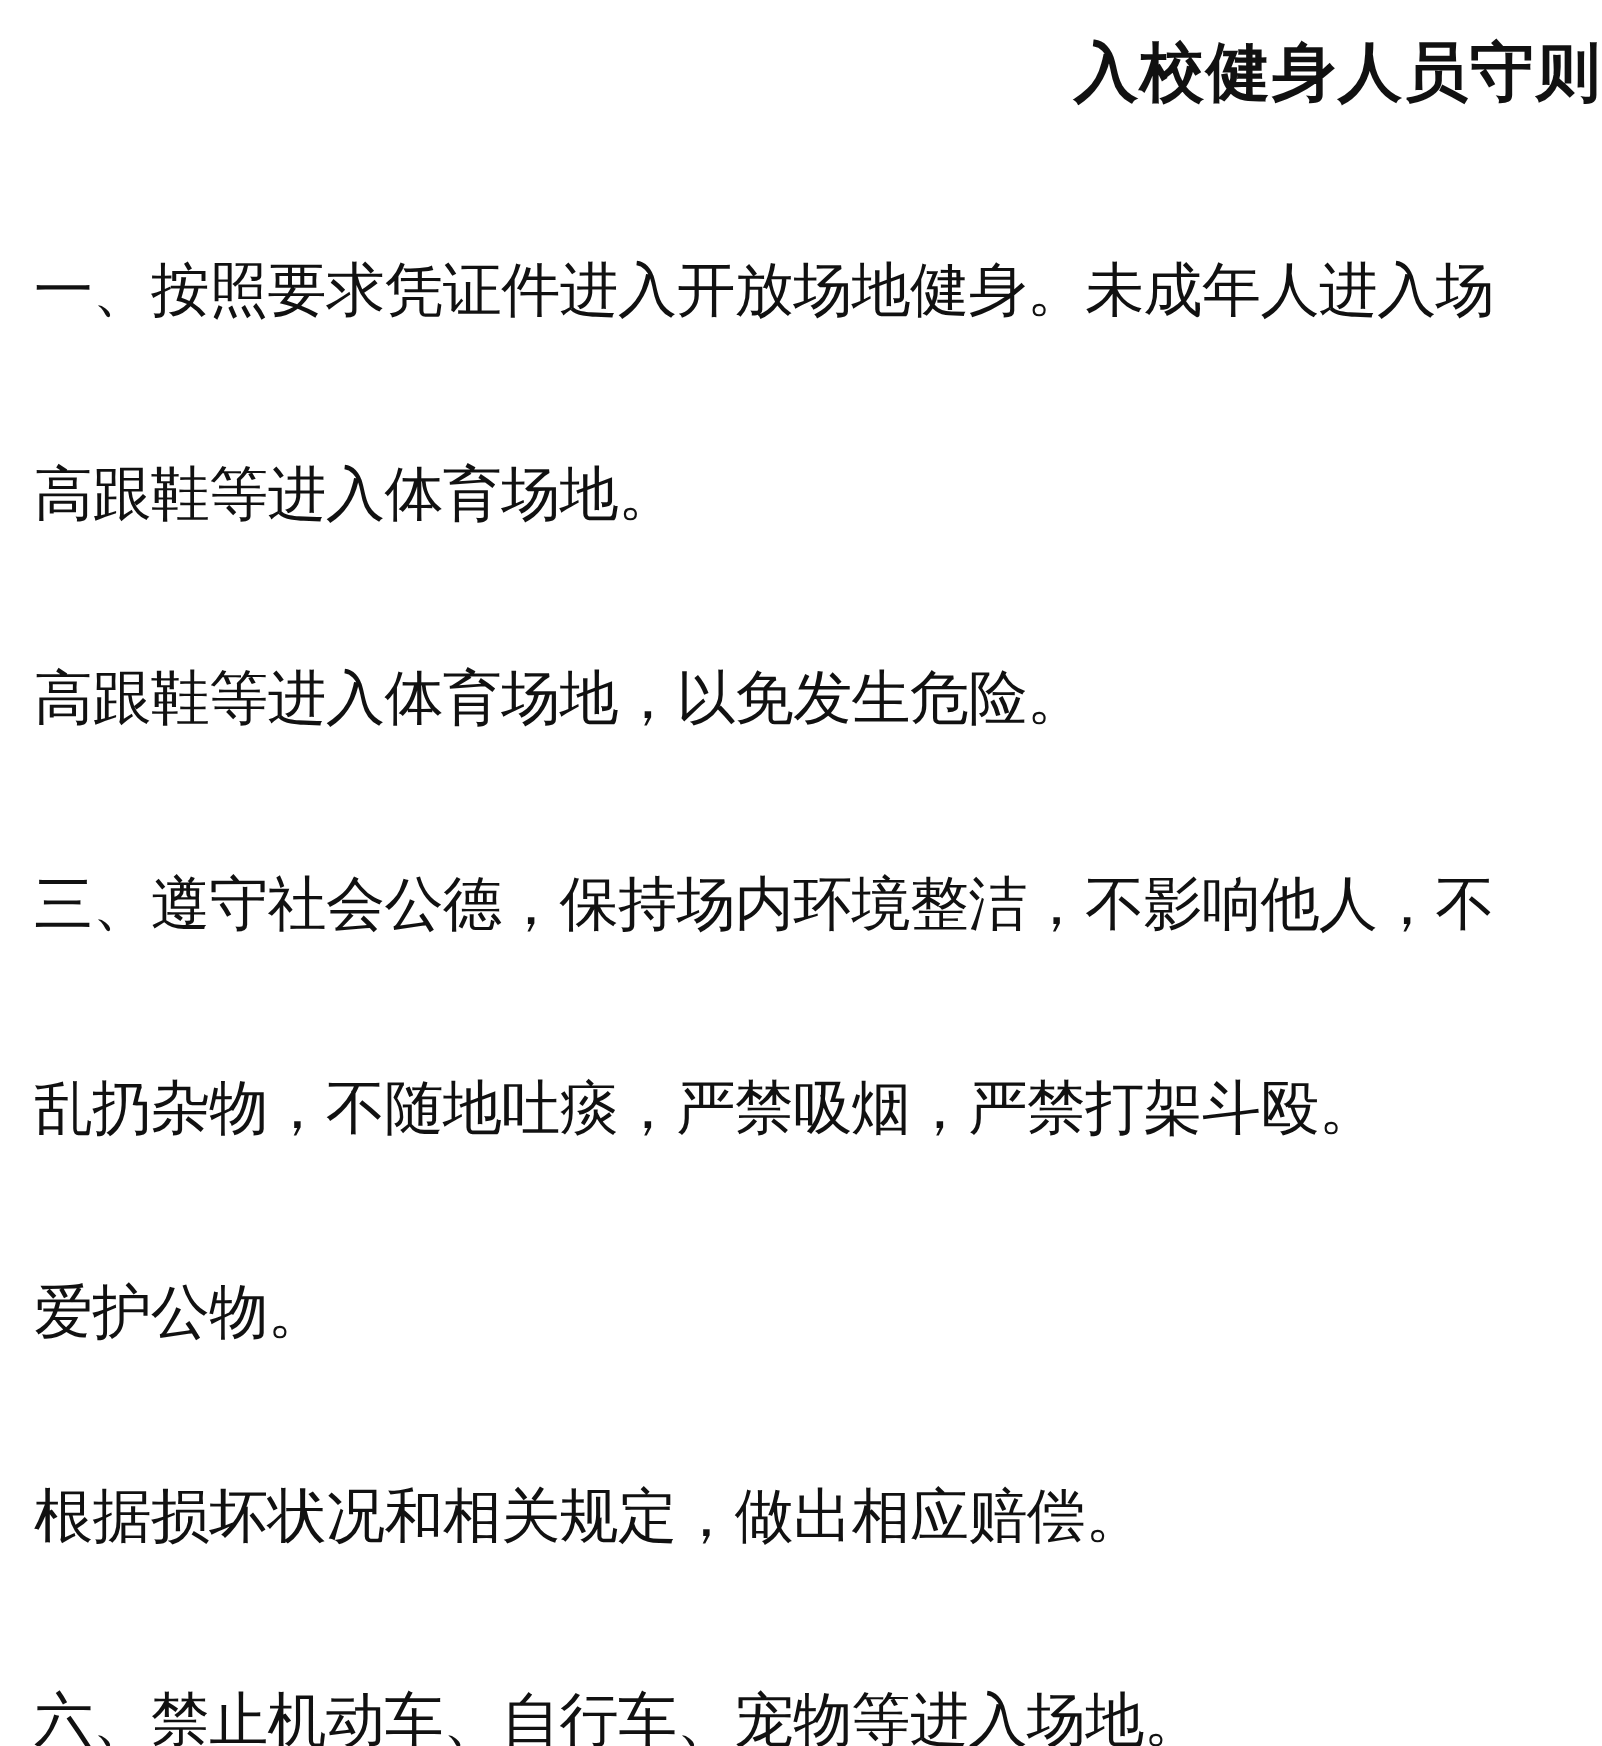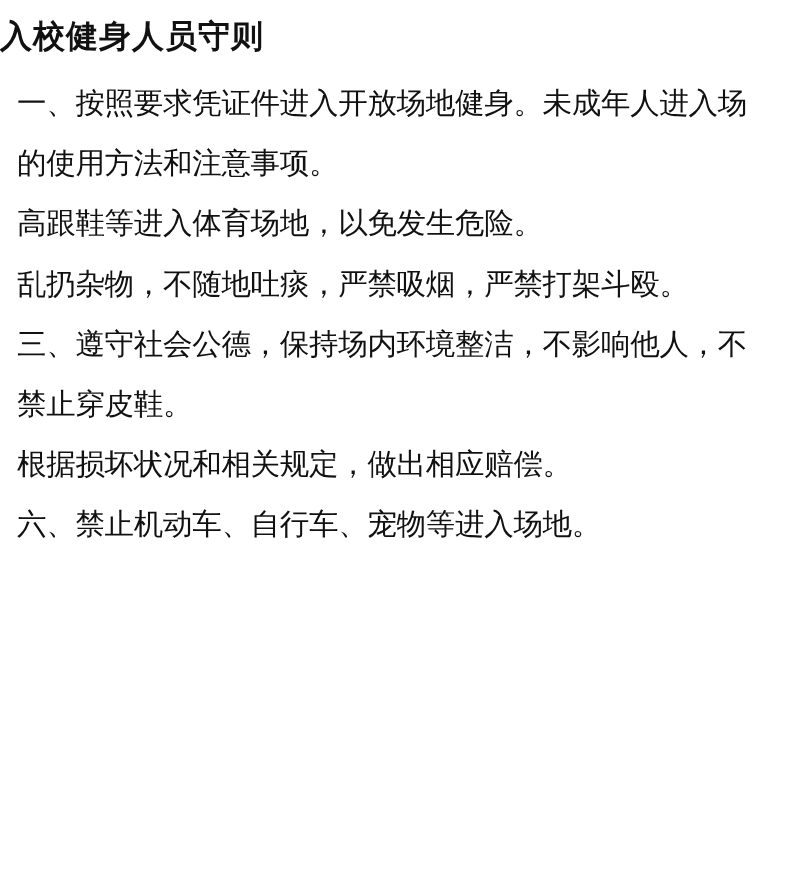--- a/index.html
+++ b/index.html
@@ -1,29 +1,29 @@
 <!DOCTYPE html>
 <html><head>
 <meta charset="utf-8">
 <style>
   html, body { margin:0; padding:0; background:#ffffff; }
   body { width:801px; height:873px; overflow:hidden; position:relative;
          font-family:"DejaVu Sans", "Liberation Sans", sans-serif; color:#111111; }
-  .title { position:absolute; top:14px; left:0; width:801px; text-align:left;
+  .title { position:absolute; top:14px; left:0; width:801px; text-align:right;
            font-size:32px; font-weight:bold; line-height:44px; letter-spacing:1px; }
   .body { position:absolute; top:80px; left:17px; width:775px; }
-  .line { height:60.2px; line-height:46px; font-size:29.5px; white-space:nowrap; letter-spacing:-0.3px; }
+  .line { height:60.2px; line-height:46px; font-size:29.5px; white-space:nowrap; letter-spacing:-0.3px;margin-top:42px; }
 </style>
 </head>
 <body>
 
 <div class="title">入校健身人员守则</div>
 
 <div class="body">
   <div class="line">一、按照要求凭证件进入开放场地健身。未成年人进入场</div>
-  <div class="line">的使用方法和注意事项。</div>
+  <div class="line">高跟鞋等进入体育场地。</div>
   <div class="line">高跟鞋等进入体育场地，以免发生危险。</div>
+  <div class="line">三、遵守社会公德，保持场内环境整洁，不影响他人，不</div>
   <div class="line">乱扔杂物，不随地吐痰，严禁吸烟，严禁打架斗殴。</div>
-  <div class="line">三、遵守社会公德，保持场内环境整洁，不影响他人，不</div>
-  <div class="line">禁止穿皮鞋。</div>
+  <div class="line">爱护公物。</div>
   <div class="line">根据损坏状况和相关规定，做出相应赔偿。</div>
   <div class="line">六、禁止机动车、自行车、宠物等进入场地。</div>
 </div>
 
 </body></html>

